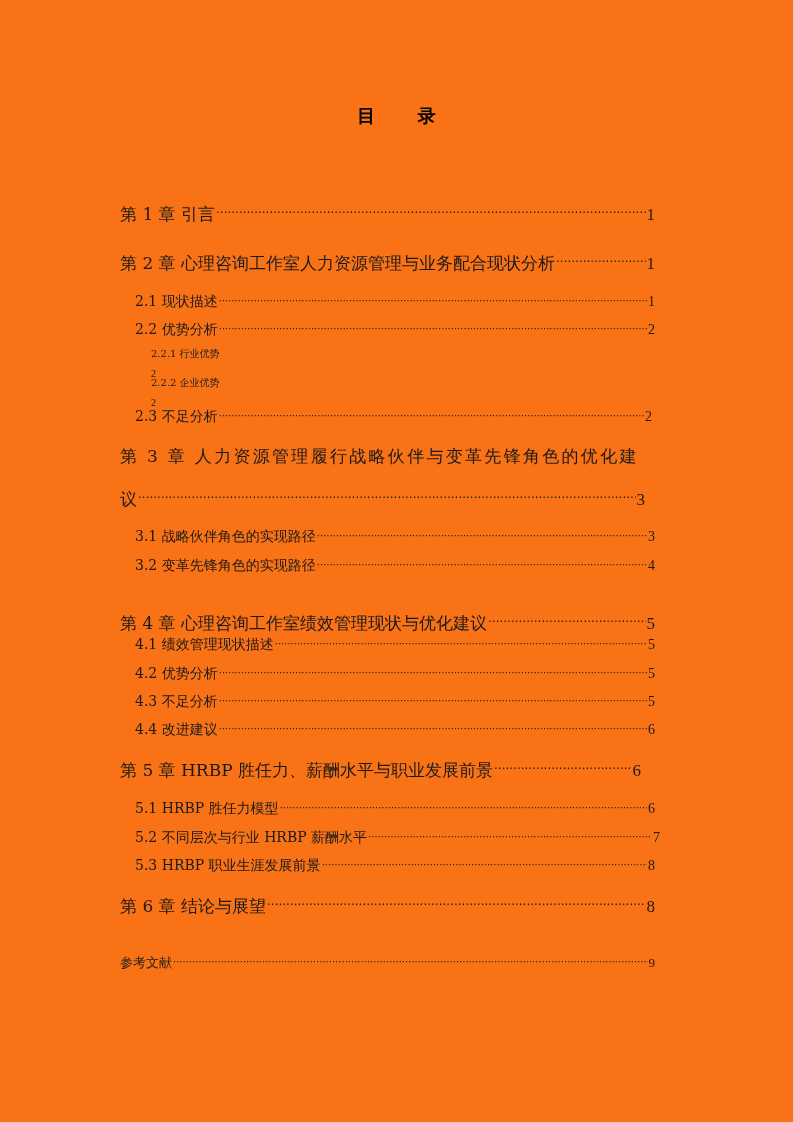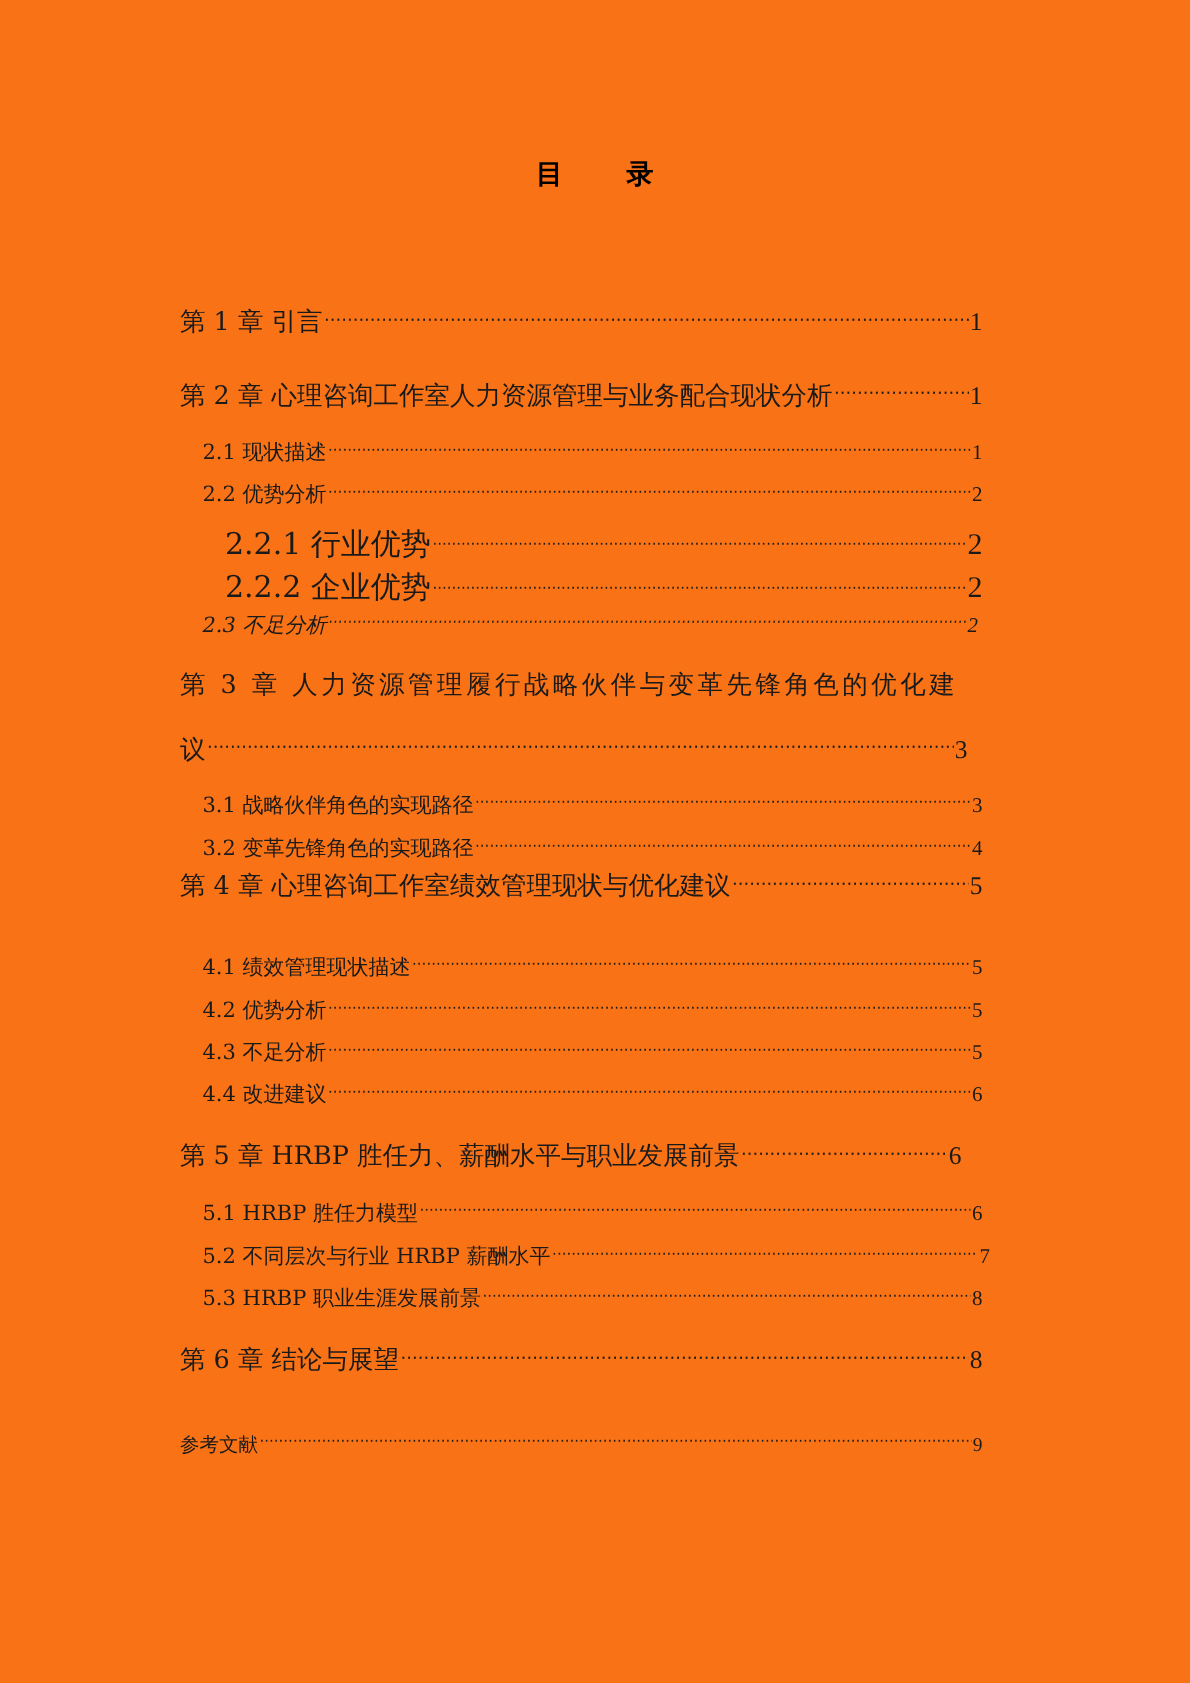--- a/index.html
+++ b/index.html
@@ -73,21 +73,22 @@
     .lvl1 .leader::before { font-size: 12px; }
     .lvl2 {
       left: 135px;
       width: 520px;
       font-size: 14px;
     }
     .lvl2 .leader::before { font-size: 10px; }
     .lvl3 {
       left: 150px;
       width: 505px;
-      font-size: 20px;
+      font-size: 10px;
+      flex-direction: column;
     }
     .lvl3 .leader::before { font-size: 10px; }
     .small {
       left: 120px;
       width: 535px;
       font-size: 13px;
     }
     .small .leader::before { font-size: 10px; }
     .wrap-line {
       position: absolute;
@@ -133,21 +134,21 @@
     <span class="leader"></span>
     <span class="page-num">2</span>
   </div>
 
   <div class="entry lvl3" style="top:378px;">
     <span class="label">2.2.2  企业优势</span>
     <span class="leader"></span>
     <span class="page-num">2</span>
   </div>
 
-  <div class="entry lvl2" style="top:407px; width:517px;font-style:italic;">
+  <div class="entry lvl2" style="top:407px; width:517px;">
     <span class="label">2.3 不足分析</span>
     <span class="leader"></span>
     <span class="page-num">2</span>
   </div>
 
   <div class="wrap-line" style="top:445px;">第 3 章  人力资源管理履行战略伙伴与变革先锋角色的优化建</div>
   <div class="entry lvl1" style="top:488px; width:525px;">
     <span class="label">议</span>
     <span class="leader"></span>
     <span class="page-num">3</span>
@@ -158,21 +159,21 @@
     <span class="leader"></span>
     <span class="page-num">3</span>
   </div>
 
   <div class="entry lvl2" style="top:556px;">
     <span class="label">3.2  变革先锋角色的实现路径</span>
     <span class="leader"></span>
     <span class="page-num">4</span>
   </div>
 
-  <div class="entry lvl1" style="top:579px;justify-content:space-between;">
+  <div class="entry lvl1" style="top:612px;justify-content:space-between;">
     <span class="label">第 4 章  心理咨询工作室绩效管理现状与优化建议</span>
     <span class="leader"></span>
     <span class="page-num">5</span>
   </div>
 
   <div class="entry lvl2" style="top:635px;">
     <span class="label">4.1  绩效管理现状描述</span>
     <span class="leader"></span>
     <span class="page-num">5</span>
   </div>

